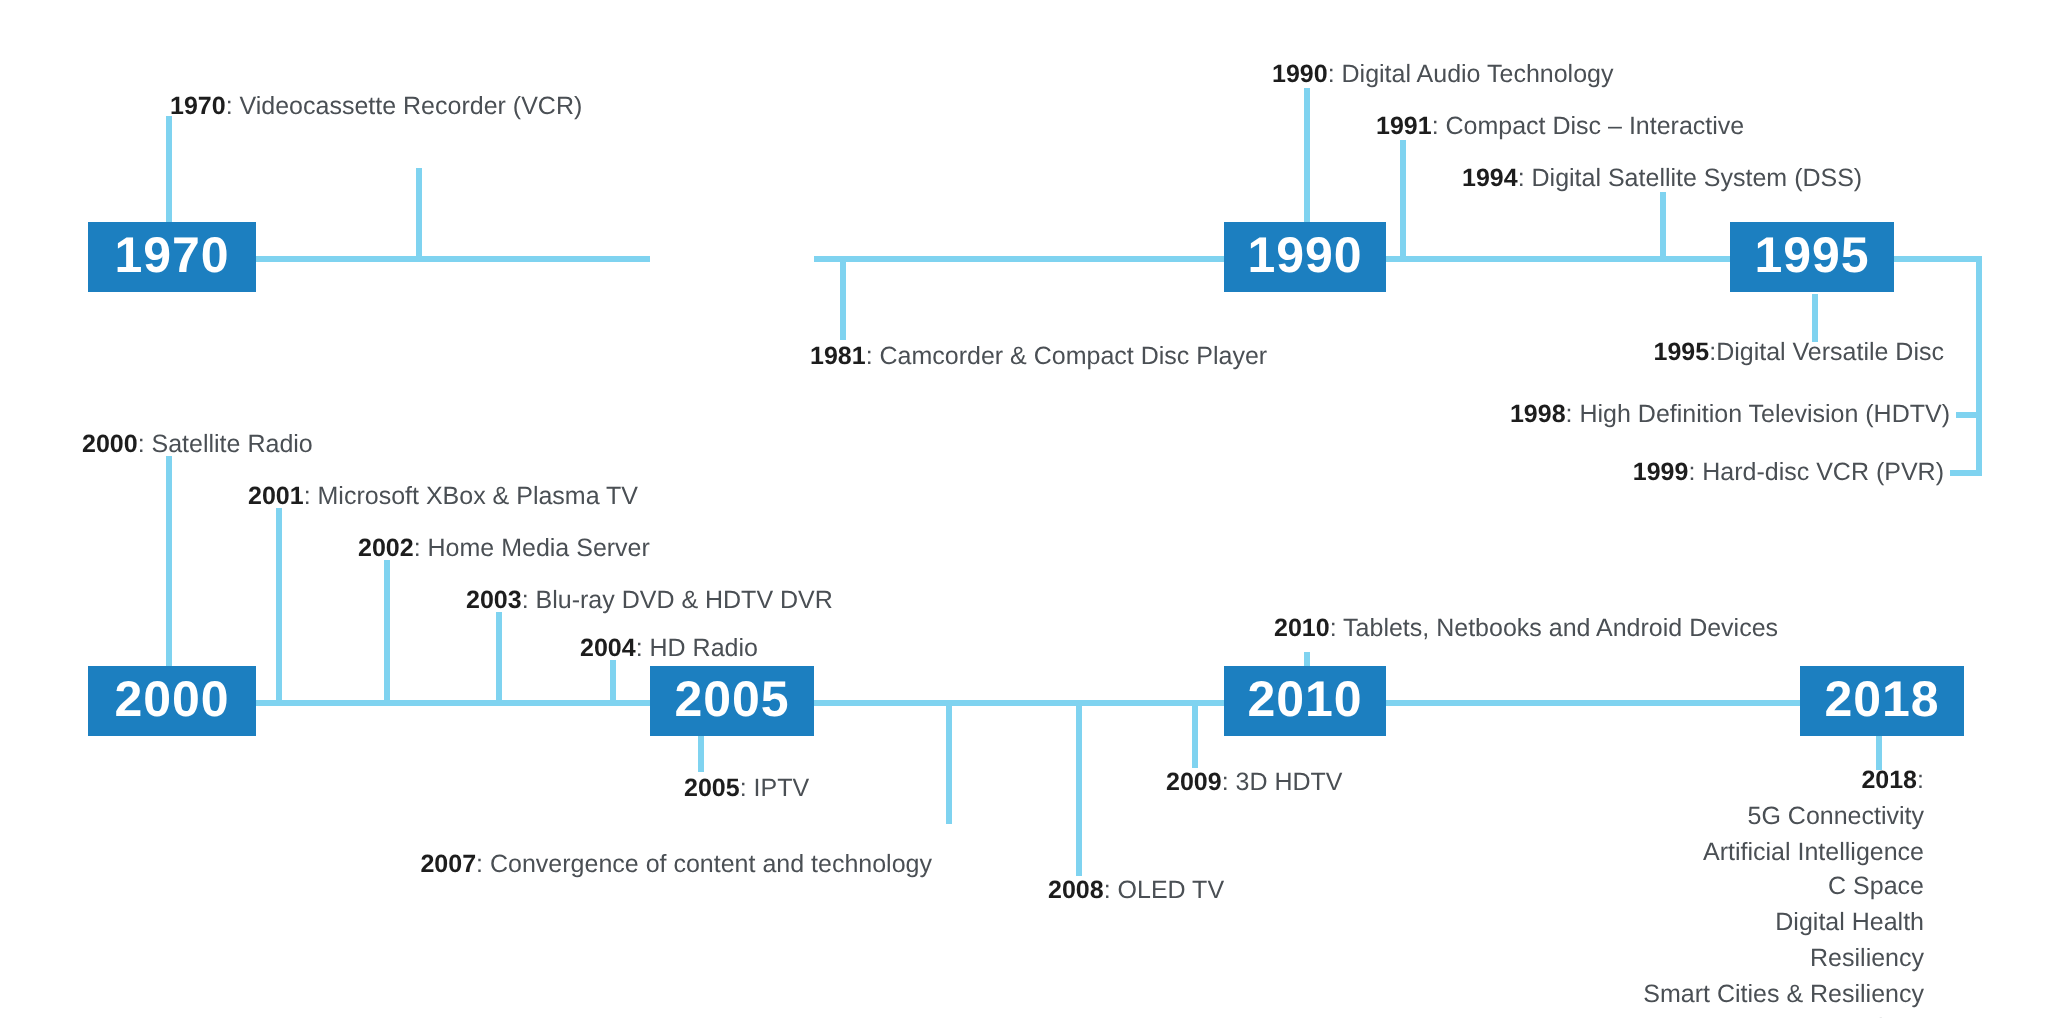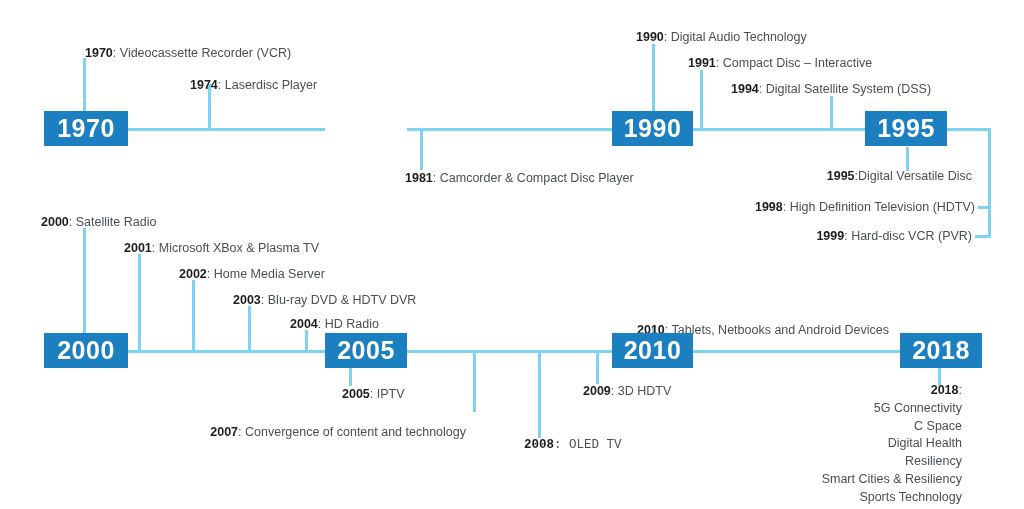--- a/index.html
+++ b/index.html
@@ -89,23 +89,20 @@
   <div class="rail rail-v" style="left:420px; top:128px; height:42px;"></div>
   <div class="rail rail-v" style="left:906px; top:147px; height:24px;"></div>
 
   <div class="year-box" style="left:44px; top:111px; width:84px; height:35px;">1970</div>
   <div class="year-box" style="left:612px; top:111px; width:81px; height:35px;">1990</div>
   <div class="year-box" style="left:865px; top:111px; width:82px; height:35px;">1995</div>
 
   <div class="label" style="left:41px; top:45px;margin-left:44px;">
     <span class="yr">1970</span><span>: </span><span>Videocassette Recorder (VCR)</span>
   </div>
-  <div class="label" style="left:190px; top:77px;">
-    <span class="yr">1974</span><span>: </span><span>Laserdisc Player</span>
-  </div>
   <div class="label" style="left:405px; top:170px;">
     <span class="yr">1981</span><span>: </span><span>Camcorder &amp; Compact Disc Player</span>
   </div>
   <div class="label" style="left:636px; top:29px;">
     <span class="yr">1990</span><span>: </span><span>Digital Audio Technology</span>
   </div>
   <div class="label" style="left:688px; top:55px;text-align:center;">
     <span class="yr">1991</span><span>: </span><span>Compact Disc – Interactive</span>
   </div>
   <div class="label" style="left:731px; top:81px;">
@@ -157,33 +154,34 @@
   </div>
   <div class="label" style="left:290px; top:316px;">
     <span class="yr">2004</span><span>: </span><span>HD Radio</span>
   </div>
   <div class="label" style="left:342px; top:386px;">
     <span class="yr">2005</span><span>: </span><span>IPTV</span>
   </div>
   <div class="label right-align" style="left:180px; top:424px; width:286px;text-align:right;">
     <span class="yr">2007</span><span>: </span><span>Convergence of content and technology</span>
   </div>
-  <div class="label" style="left:524px; top:437px;font-family:Liberation Mono, monospace;">
+  <div class="label" style="left:524px; top:437px;">
     <span class="yr">2008</span><span>: </span><span>OLED TV</span>
   </div>
   <div class="label" style="left:583px; top:383px;">
     <span class="yr">2009</span><span>: </span><span>3D HDTV</span>
   </div>
-  <div class="label" style="left:637px; top:306px;margin-top:16px;">
+  <div class="label" style="left:637px; top:306px;">
     <span class="yr">2010</span><span>: </span><span>Tablets, Netbooks and Android Devices</span>
   </div>
 
   <div class="label-stack" style="left:750px; top:382px; width:212px;">
     <div><span class="yr">2018</span><span>:</span></div>
     <div>5G Connectivity</div>
+    <div>Artificial Intelligence</div>
     <div>C Space</div>
     <div>Digital Health</div>
     <div>Resiliency</div>
     <div>Smart Cities &amp; Resiliency</div>
     <div>Sports Technology</div>
   </div>
 
 </div>
 
 </body></html>

